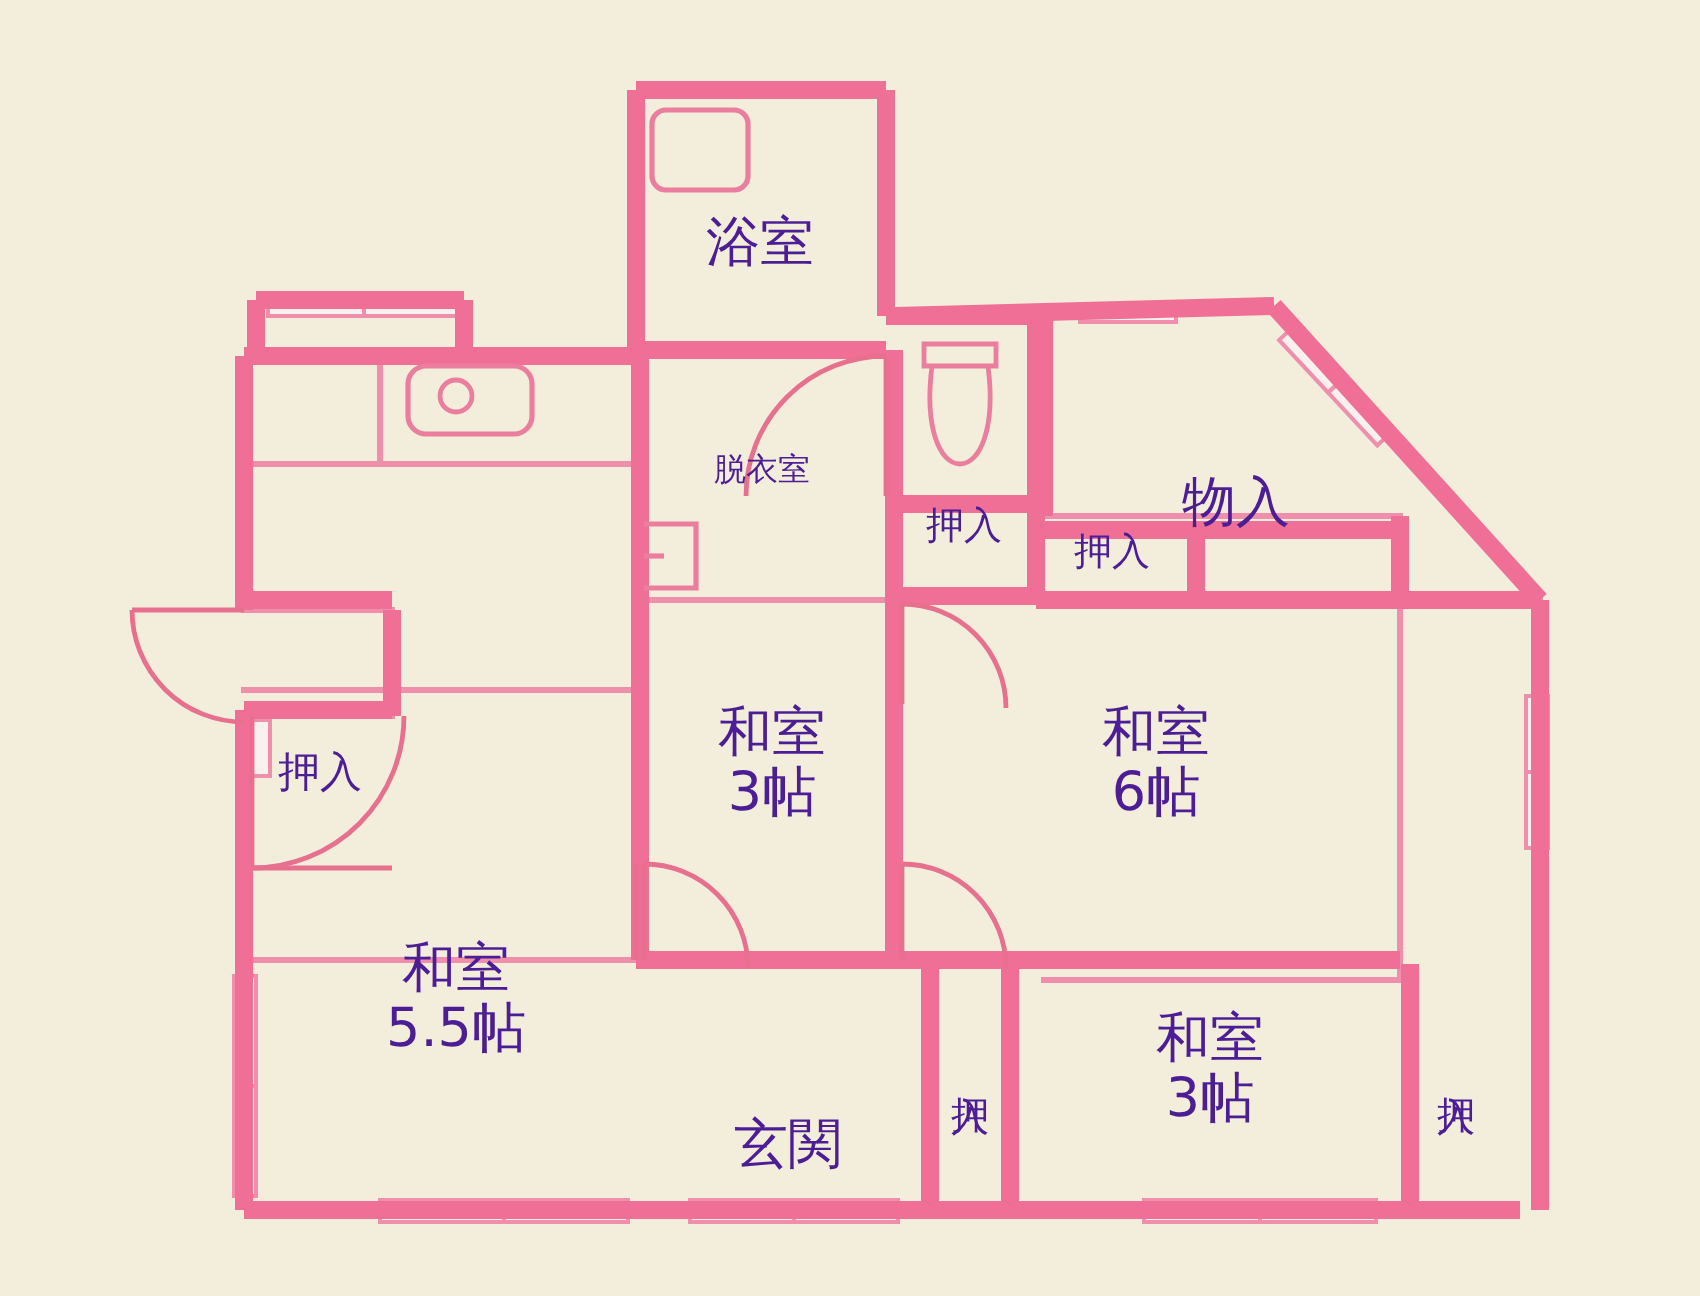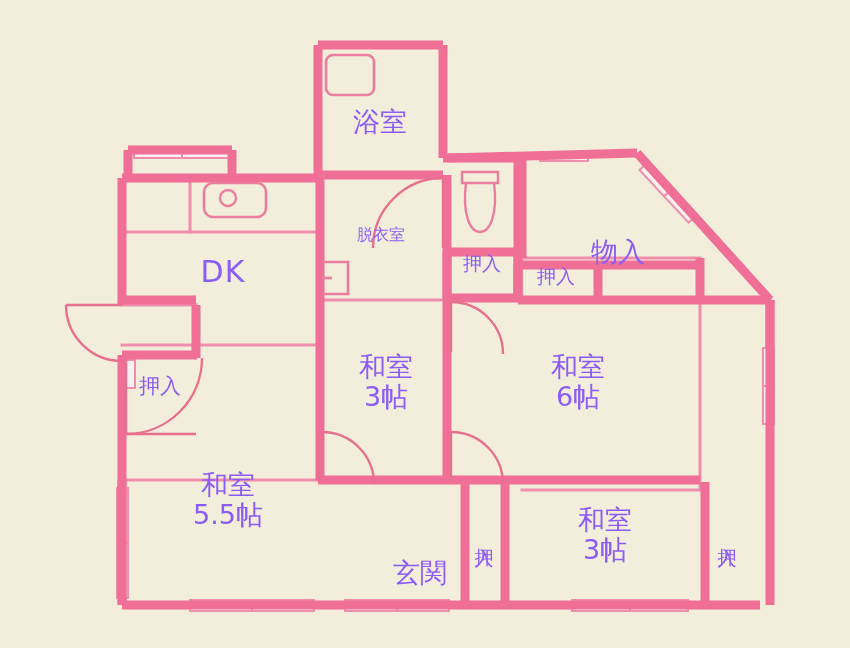--- a/index.html
+++ b/index.html
@@ -22,21 +22,21 @@
   svg#plan-svg {
     position: absolute;
     top: 0;
     left: 0;
     width: 850px;
     height: 648px;
     display: block;
   }
   .room-label {
     position: absolute;
-    color: #8b5cf6;
+    color: #4c1d95;
     text-align: center;
     line-height: 1.12;
     white-space: pre;
     pointer-events: none;
     font-family: "DejaVu Sans", "Liberation Sans", sans-serif;
   }
   .lbl-big { font-size: 27px; }
   .lbl-med { font-size: 16px; text-align: center; }
   .lbl-sm  { font-size: 21px; }
   .lbl-xs  { font-size: 19px; }
@@ -254,41 +254,40 @@
       </g>
 
       <g>
         <path d="M322,262 L348,262 L348,294 L322,294" fill="none" stroke="#eb7e9e" stroke-width="2.6"></path>
         <line x1="322" y1="278" x2="332" y2="278" stroke="#eb7e9e" stroke-width="2.6"></line>
       </g>
     </g>
 
   </svg>
 
-  <div class="room-label lbl-dk" style="left:178px; top:255px; width:90px;">DK</div>
 
   <div class="room-label lbl-big" style="left:330px; top:107px; width:100px;">浴室</div>
 
   <div class="room-label lbl-med" style="left:326px; top:226px; width:110px;">脱衣室</div>
 
   <div class="room-label lbl-big" style="left:578px; top:193px; width:80px;margin-top:44px;">物入</div>
 
   <div class="room-label lbl-big" style="left:341px; top:352px; width:90px;">和室
 3帖</div>
 
   <div class="room-label lbl-big" style="left:533px; top:352px; width:90px;">和室
 6帖</div>
 
   <div class="room-label lbl-big" style="left:178px; top:470px; width:100px;">和室
 5.5帖</div>
 
   <div class="room-label lbl-big" style="left:560px; top:505px; width:90px;">和室
 3帖</div>
 
-  <div class="room-label lbl-big" style="left:380px; top:558px; width:80px;text-align:center;">玄関</div>
+  <div class="room-label lbl-big" style="left:354px; top:558px; width:80px;text-align:center;">玄関</div>
 
   <div class="room-label lbl-sm" style="left:130px; top:375px; width:60px;">押入</div>
 
   <div class="room-label lbl-xs" style="left:452px; top:253px; width:60px;">押入</div>
 
   <div class="room-label lbl-xs" style="left:526px; top:266px; width:60px;">押入</div>
 
   <div class="room-label lbl-xs vertical-label" style="left:475px; top:508px; height:50px;">押入</div>
 
   <div class="room-label lbl-xs vertical-label" style="left:718px; top:508px; height:50px;">押入</div>

